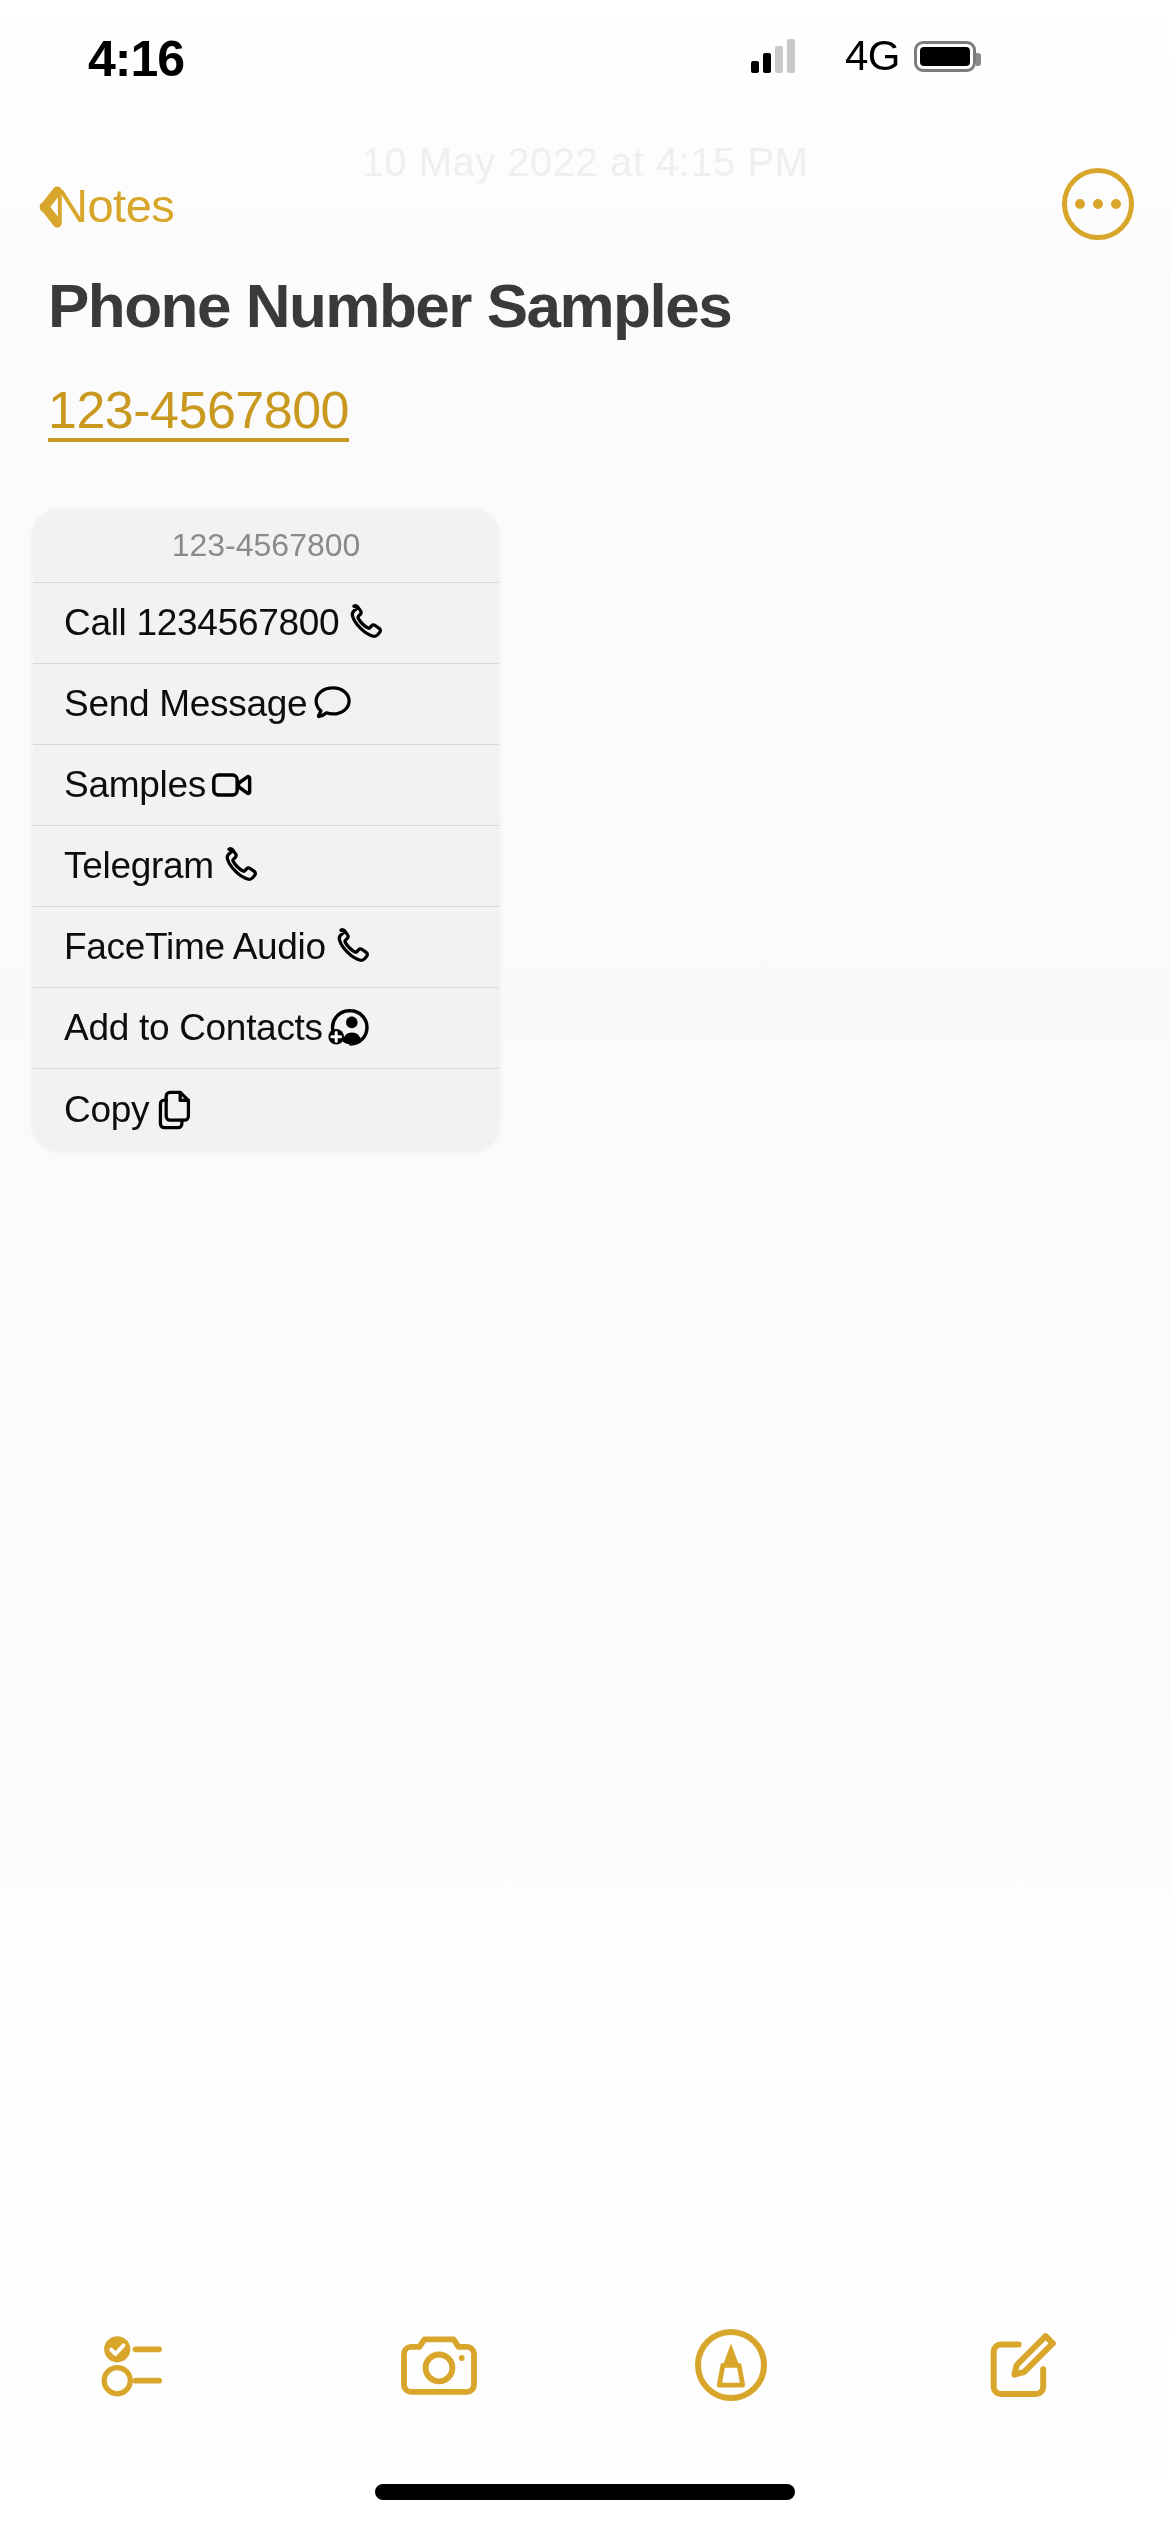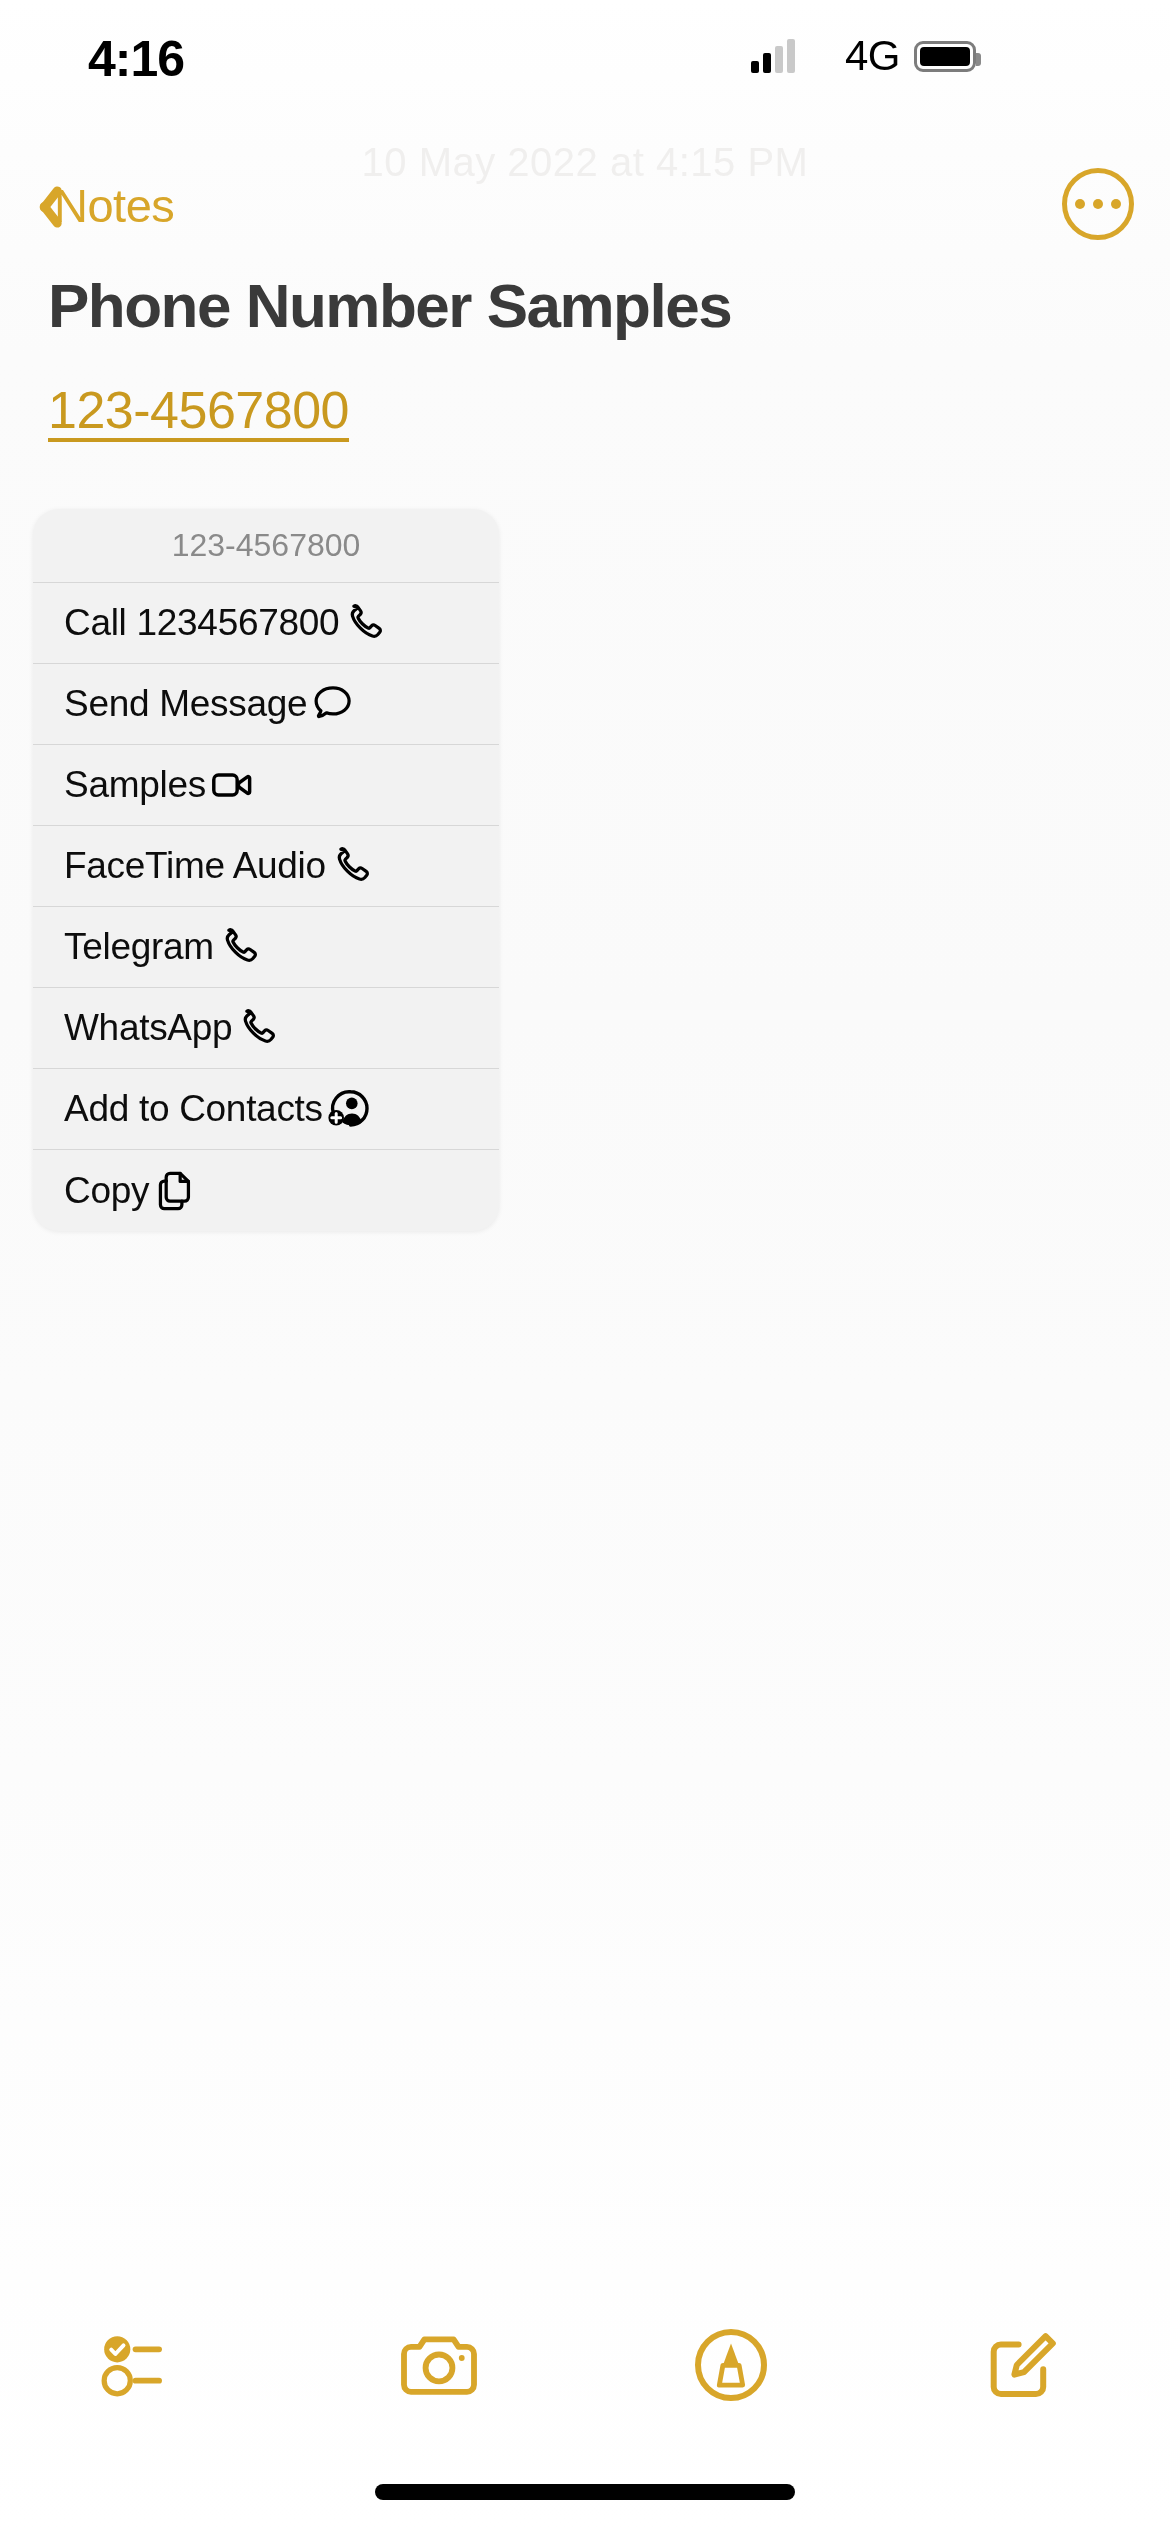--- a/index.html
+++ b/index.html
@@ -199,45 +199,37 @@
       <span class="label">Samples</span>
       <span class="ic">
         <svg width="46" height="46" viewBox="0 0 24 24" fill="none" stroke="#000" stroke-width="1.8" stroke-linecap="round" stroke-linejoin="round">
           <rect x="2.5" y="6.8" width="12.2" height="10.4" rx="2.4"></rect>
           <path d="M15.4 11.1l4.6-3.3c.5-.4 1.2 0 1.2.6v7.2c0 .6-.7 1-1.2.6l-4.6-3.3z"></path>
         </svg>
       </span>
     </div>
 
     <div class="sheet-item">
-      <span class="label">FaceTime Audio</span>
+      <span class="label">Telegram</span>
       <span class="ic">
         <svg width="46" height="46" viewBox="0 0 24 24" fill="none" stroke="#000" stroke-width="1.7" stroke-linecap="round" stroke-linejoin="round">
           <path d="M6.2 3.3c.6-.5 1.5-.4 2 .3l1.5 2.1c.4.6.3 1.4-.2 1.9l-.9.8c-.3.3-.4.7-.2 1 .5 1.1 1.3 2.1 2.2 3 .9.9 1.9 1.7 3 2.2.4.2.8.1 1-.2l.8-.9c.5-.5 1.3-.6 1.9-.2l2.1 1.5c.7.5.8 1.4.3 2l-1 1.2c-.7.8-1.8 1.1-2.8.8-2-.6-4.3-2.1-6.3-4.1-2-2-3.5-4.3-4.1-6.3-.3-1 0-2.1.8-2.8l1.9-1.6z"></path>
         </svg>
       </span>
     </div>
 
     <div class="sheet-item">
-      <span class="label">Telegram</span>
+      <span class="label">FaceTime Audio</span>
       <span class="ic">
         <svg width="46" height="46" viewBox="0 0 24 24" fill="none" stroke="#000" stroke-width="1.7" stroke-linecap="round" stroke-linejoin="round">
           <path d="M6.2 3.3c.6-.5 1.5-.4 2 .3l1.5 2.1c.4.6.3 1.4-.2 1.9l-.9.8c-.3.3-.4.7-.2 1 .5 1.1 1.3 2.1 2.2 3 .9.9 1.9 1.7 3 2.2.4.2.8.1 1-.2l.8-.9c.5-.5 1.3-.6 1.9-.2l2.1 1.5c.7.5.8 1.4.3 2l-1 1.2c-.7.8-1.8 1.1-2.8.8-2-.6-4.3-2.1-6.3-4.1-2-2-3.5-4.3-4.1-6.3-.3-1 0-2.1.8-2.8l1.9-1.6z"></path>
         </svg>
       </span>
     </div>
 
-    <div class="sheet-item">
-      <span class="label">WhatsApp</span>
-      <span class="ic">
-        <svg width="46" height="46" viewBox="0 0 24 24" fill="none" stroke="#000" stroke-width="1.7" stroke-linecap="round" stroke-linejoin="round">
-          <path d="M6.2 3.3c.6-.5 1.5-.4 2 .3l1.5 2.1c.4.6.3 1.4-.2 1.9l-.9.8c-.3.3-.4.7-.2 1 .5 1.1 1.3 2.1 2.2 3 .9.9 1.9 1.7 3 2.2.4.2.8.1 1-.2l.8-.9c.5-.5 1.3-.6 1.9-.2l2.1 1.5c.7.5.8 1.4.3 2l-1 1.2c-.7.8-1.8 1.1-2.8.8-2-.6-4.3-2.1-6.3-4.1-2-2-3.5-4.3-4.1-6.3-.3-1 0-2.1.8-2.8l1.9-1.6z"></path>
-        </svg>
-      </span>
-    </div>
 
     <div class="sheet-item">
       <span class="label">Add to Contacts</span>
       <span class="ic">
         <svg width="48" height="48" viewBox="0 0 24 24" fill="none">
           <path d="M4.2 14.2A8.3 8.3 0 0 1 12.8 3.4a8.3 8.3 0 0 1 8.2 8.3 8.3 8.3 0 0 1-8.2 8.3" stroke="#000" stroke-width="1.7" stroke-linecap="round" fill="none"></path>
           <circle cx="13.4" cy="9.2" r="2.9" fill="#000"></circle>
           <path d="M8.6 18.6c.6-2.7 2.6-4.4 4.9-4.4s4.3 1.7 4.9 4.4a8.2 8.2 0 0 1-9.8 0z" fill="#000"></path>
           <circle cx="5.6" cy="16.4" r="3.9" fill="#000"></circle>
           <path d="M5.6 14.2v4.4M3.4 16.4h4.4" stroke="#fff" stroke-width="1.5" stroke-linecap="round"></path>

